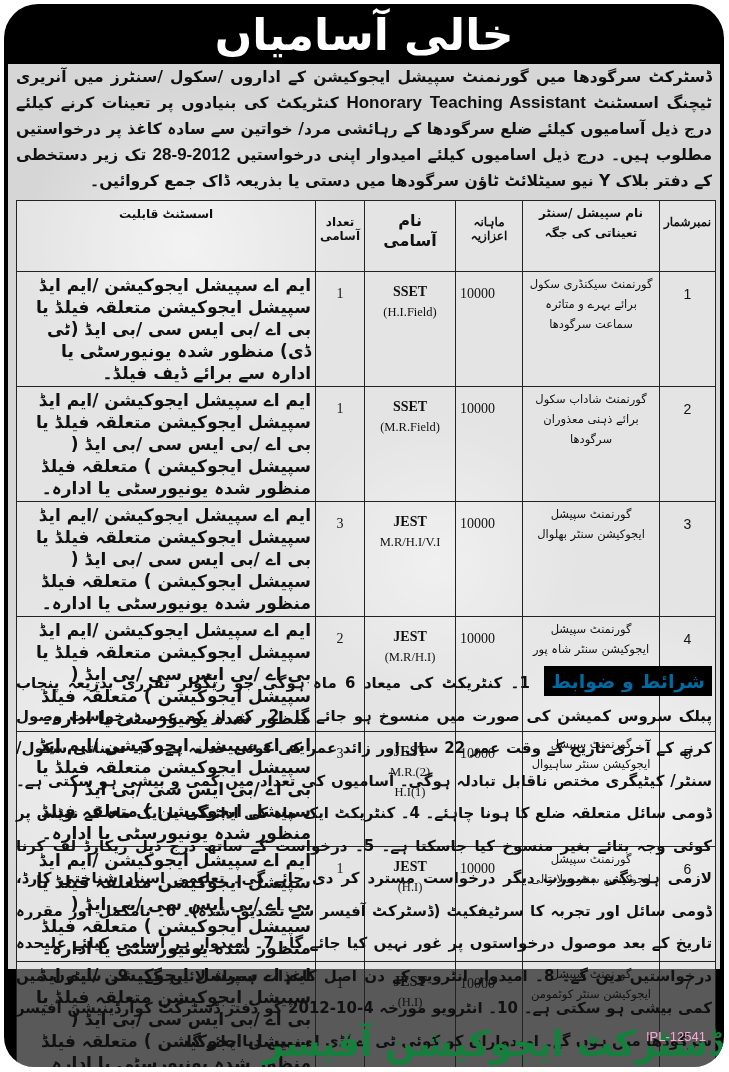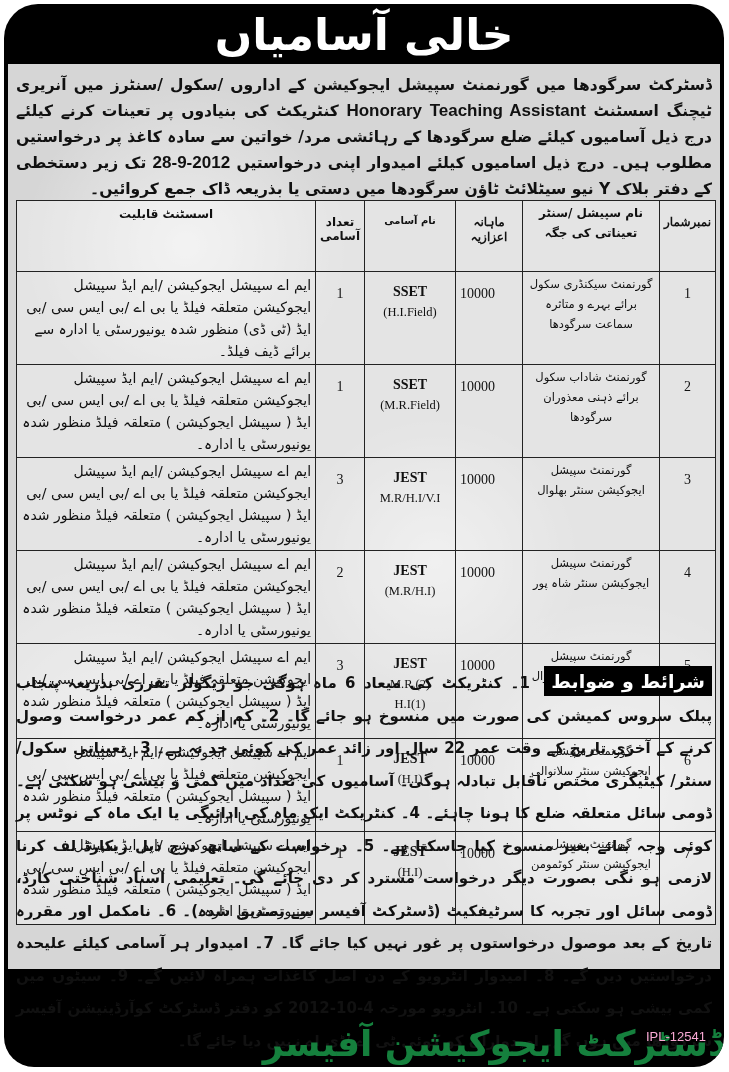--- a/index.html
+++ b/index.html
@@ -16,45 +16,45 @@
   .body-area {
     position: absolute; left: 4px; top: 60px; width: 712px; height: 905px;
     background: #d6d6d6;
     background-image:
       radial-gradient(circle at 25% 20%, rgba(255,255,255,0.55) 0, rgba(255,255,255,0) 18%),
       radial-gradient(circle at 60% 55%, rgba(255,255,255,0.45) 0, rgba(255,255,255,0) 22%),
       radial-gradient(circle at 85% 80%, rgba(255,255,255,0.5) 0, rgba(255,255,255,0) 20%),
       radial-gradient(circle at 15% 75%, rgba(255,255,255,0.4) 0, rgba(255,255,255,0) 20%);
   }
   .intro {
-    position: absolute; left: 8px; top: 8px; width: 696px;
+    position: absolute; left: 8px; top: 0; width: 696px;
     direction: rtl; text-align: justify; font-size: 15.5px; line-height: 26px; font-weight: bold;
   }
   .intro .ltr { direction: ltr; unicode-bidi: embed; font-family: "Liberation Sans", sans-serif; font-size: 17px; }
   table.jobs {
     position: absolute; left: 8px; top: 136px; width: 700px;
     border-collapse: collapse; direction: rtl; background: rgba(255,255,255,0.35);
     font-size: 11.5px;
   }
   table.jobs th, table.jobs td { border: 1.3px solid #222; padding: 2px 4px; vertical-align: top; }
   table.jobs th { font-weight: bold; font-size: 12px; height: 54px; text-align: center; vertical-align: top; }
   table.jobs td { height: 55px; }
-  .c-sr { width: 22px; text-align: center; font-size: 14px; font-family: Liberation Serif, serif; padding-top: 14px !important; }
+  .c-sr { width: 22px; text-align: center; font-size: 14px; font-family: Liberation Sans, sans-serif; padding-top: 14px !important; }
   .c-school { width: 128px; text-align: center; line-height: 20px; }
   .c-pay { width: 58px; text-align: left; font-family: "Liberation Serif", serif; font-size: 14px; padding-top: 14px !important; }
   .c-post { width: 82px; text-align: center; font-family: "Liberation Serif", serif; font-weight: bold; font-size: 14px; line-height: 20px; padding-top: 10px !important; }
   .c-post .sub { font-weight: normal; font-size: 12.5px; display: block; }
   .c-count { width: 34px; text-align: center; font-family: "Liberation Serif", serif; font-size: 14px; padding-top: 14px !important; margin-top: 33px; }
-  .c-qual { line-height: 22px; font-weight: normal; font-size: 14px; }
+  .c-qual { line-height: 22px; font-weight: bold; font-size: 17px; }
   .terms {
     position: absolute; left: 8px; top: 602px; width: 696px;
     direction: rtl; text-align: justify; font-size: 15px; line-height: 32.5px; font-weight: bold;
   }
   .terms-head {
-    display: inline-block; background: #000; color: #ffffff; padding: 0 6px; margin-left: 6px;
+    display: inline-block; background: #000; color: #0369a1; padding: 0 6px; margin-left: 6px;
     font-size: 19px; line-height: 28px; border: 1px solid #000;
   }
   .footer {
     position: absolute; left: 0; top: 1011px; width: 720px; height: 98px; color: #15803d; direction: rtl;
   }
   .footer .f1 { font-size: 36px; font-weight: bold; line-height: 50px; margin-top: 4px; }
   .footer .f2 { font-size: 23px; line-height: 30px; }
   .ref {
     position: absolute; right: 18px; top: 1025px; color: #f9a8d4; font-family: Liberation Sans, sans-serif;
     font-size: 13px; direction: ltr;
@@ -75,22 +75,22 @@
       <span>مرد/ خواتین سے سادہ کاغذ پر درخواستیں مطلوب ہیں۔ درج ذیل اسامیوں کیلئے امیدوار اپنی درخواستیں</span>
       <span class="ltr">28-9-2012</span>
       <span>تک زیر دستخطی کے دفتر بلاک Y نیو سیٹلائٹ ٹاؤن سرگودھا میں دستی یا بذریعہ ڈاک جمع کروائیں۔</span>
     </div>
 
     <table class="jobs">
       <thead>
         <tr>
           <th class="c-sr">نمبرشمار</th>
           <th class="c-school">نام سپیشل /سنٹر تعیناتی کی جگہ</th>
-          <th class="c-pay" style="font-family:Liberation Serif, serif;font-size:12px;">ماہانہ اعزازیہ</th>
-          <th class="c-post" style="font-family:'DejaVu Sans',sans-serif;font-size:10px;">نام آسامی</th>
+          <th class="c-pay" style="font-family:Liberation Sans, sans-serif;font-size:12px;">ماہانہ اعزازیہ</th>
+          <th class="c-post" style="font-family:'DejaVu Sans',sans-serif;font-size:16px;">نام آسامی</th>
           <th class="c-count" style="font-family:'DejaVu Sans',sans-serif;font-size:12px;">تعداد آسامی</th>
           <th class="c-qual" style="text-align:center;">اسسٹنٹ قابلیت</th>
         </tr>
       </thead>
       <tbody>
         <tr>
           <td class="c-sr">1</td>
           <td class="c-school">گورنمنٹ سیکنڈری سکول برائے بہرے و متاثرہ سماعت سرگودھا</td>
           <td class="c-pay">10000</td>
           <td class="c-post"><span>SSET</span><span class="sub">(H.I.Field)</span></td>

